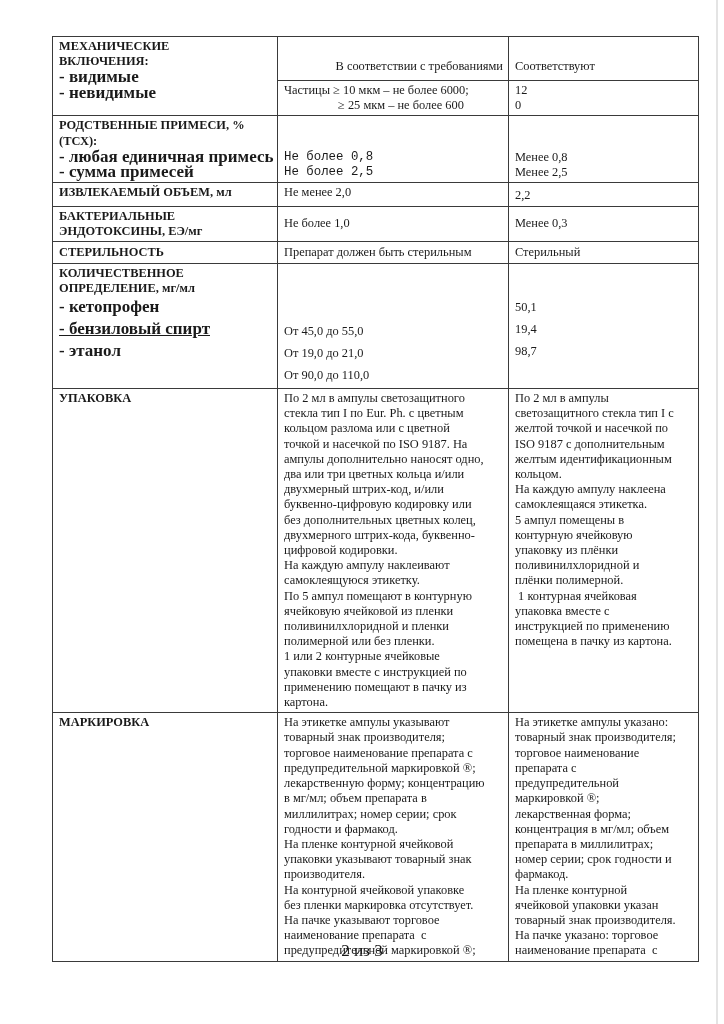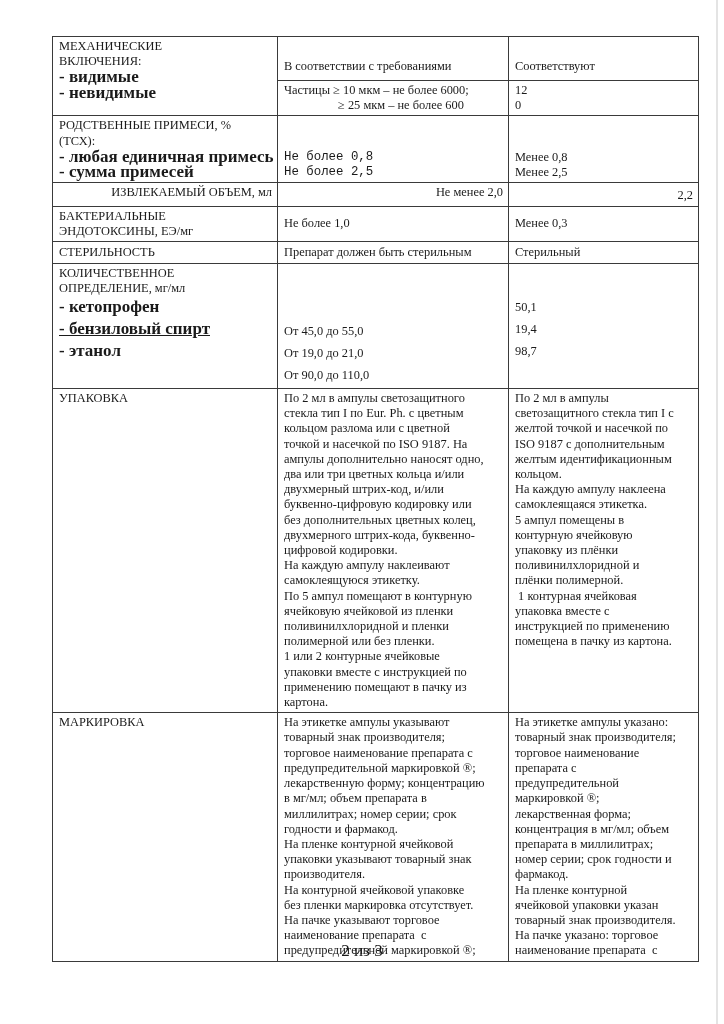--- a/index.html
+++ b/index.html
@@ -9,21 +9,21 @@
   }
   .rightedge { position: absolute; right: 6px; top: 0; width: 2px; height: 1024px; background: #e4e4e4; }
   table.spec {
     position: absolute; left: 52px; top: 36px; width: 646px;
     border-collapse: collapse; table-layout: fixed; font-size: 12.4px; line-height: 15.2px;
   }
   table.spec td {
     border: 1.3px solid #3a3a3a; vertical-align: top; padding: 2px 5px 2px 6px;
   }
   col.c1 { width: 225px; } col.c2 { width: 231px; } col.c3 { width: 190px; }
-  .hdr { font-weight: normal; text-transform: none; }
+  .hdr { font-weight: bold; text-transform: none; }
   .sub { font-weight: bold; font-size: 17px; }
   .ln { display: block; white-space: nowrap; }
   .indent { padding-left: 54px; }
   .footer { position: absolute; top: 941px; left: 0; width: 724px; text-align: center; font-size: 17px; }
 </style>
 </head>
 <body>
 
 <div class="rightedge"></div>
 
@@ -35,21 +35,21 @@
     </colgroup>
 
   <tbody>
       <tr style="height:44px;">
     <td rowspan="2">
       <span class="ln hdr">МЕХАНИЧЕСКИЕ</span>
       <span class="ln hdr">ВКЛЮЧЕНИЯ:</span>
       <span class="ln sub"> - видимые</span>
       <span class="ln sub">- невидимые</span>
     </td>
-    <td style="vertical-align:bottom;padding-bottom:6px;">
+    <td style="vertical-align:bottom;padding-bottom:6px;text-align:right;">
       <span>В соответствии с требованиями</span>
     </td>
     <td style="vertical-align:bottom;padding-bottom:6px;">
       <span>Соответствуют</span>
     </td>
   </tr>
   <tr style="height:33px;">
     <td>
       <span class="ln">Частицы ≥ 10 мкм – не более 6000;</span>
       <span class="ln indent">≥ 25 мкм – не более 600</span>
@@ -70,21 +70,21 @@
     <td style="vertical-align:bottom;font-family:Liberation Mono, monospace;">
       <span class="ln">Не более 0,8</span>
       <span class="ln">Не более 2,5</span>
     </td>
     <td style="vertical-align:bottom;">
       <span class="ln">Менее 0,8</span>
       <span class="ln">Менее 2,5</span>
     </td>
   </tr>
 
-  <tr style="height:21px;text-align:right;">
+  <tr style="height:21px;">
     <td><span class="hdr">ИЗВЛЕКАЕМЫЙ ОБЪЕМ, мл</span></td>
     <td><span>Не менее 2,0</span></td>
     <td style="padding-top:5px;"><span>2,2</span></td>
   </tr>
 
   <tr style="height:28px;">
     <td>
       <span class="ln hdr">БАКТЕРИАЛЬНЫЕ</span>
       <span class="ln hdr">ЭНДОТОКСИНЫ, ЕЭ/мг</span>
     </td>

